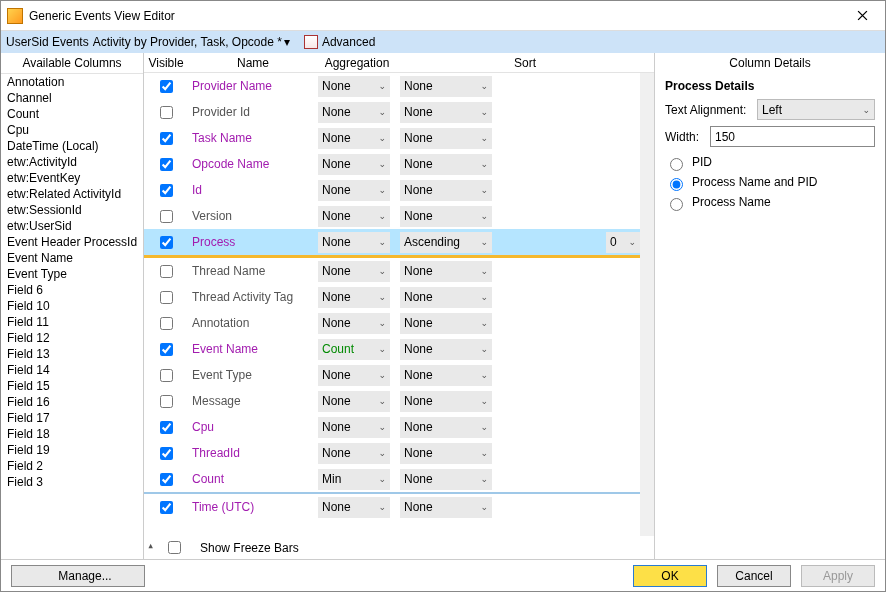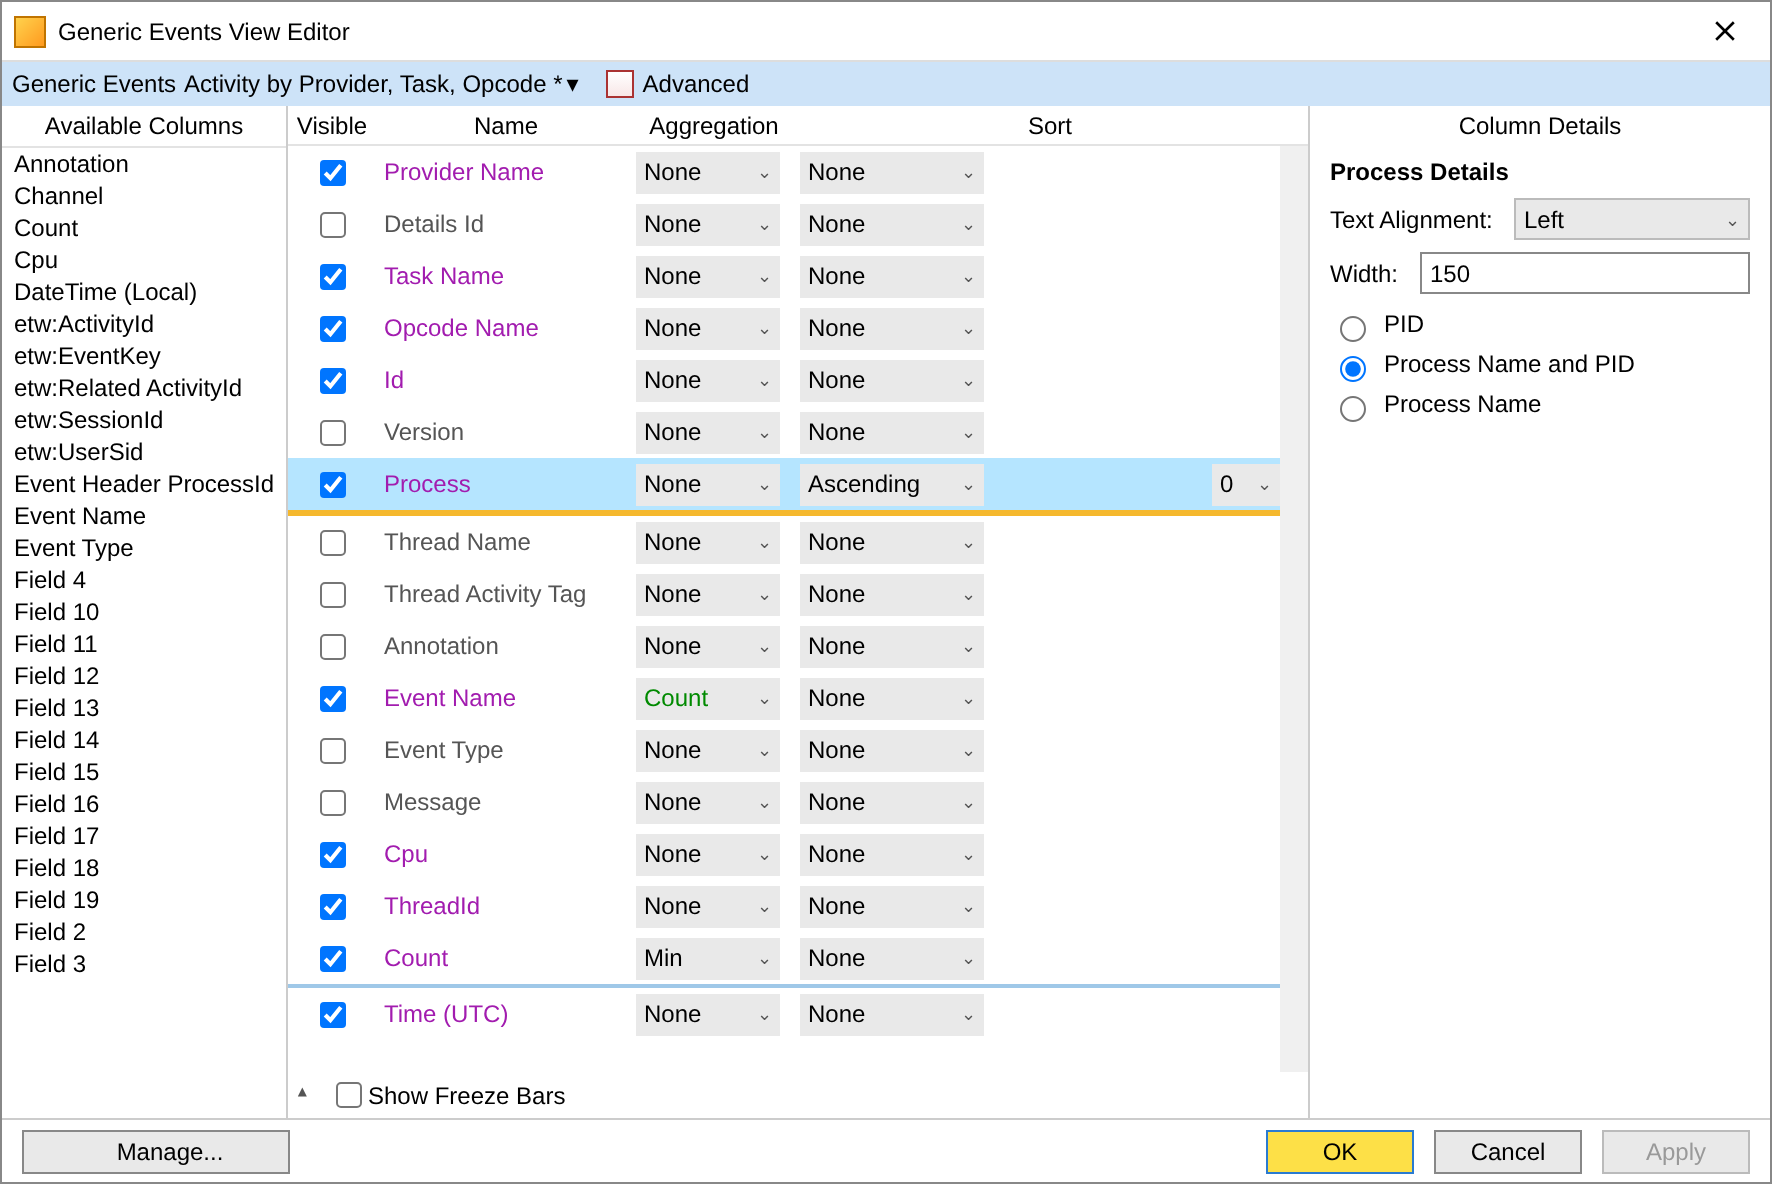--- a/index.html
+++ b/index.html
@@ -35,21 +35,21 @@
   .combo .txt { }
   .combo .car { color:#555; font-size:9px; }
   .combo.green .txt { color:#008a00; }
   .row .c-agg .combo { width:72px; }
   .row .c-sort { width:96px; padding-left:4px;}
   .row .c-sort .combo { width:92px; }
   .row .order { width:34px; margin-left:4px;}
   .row .order .combo { width:34px; }
   .divider-gold { height:3px; background:#f5b82e; margin:0 0; }
   .divider-blue { height:2px; background:#9fc8e8; margin:0 0; }
-  .freeze { display:flex; align-items:center; gap:0; padding:2px 4px 2px 20px; }
+  .freeze { display:flex; align-items:center; gap:16px; padding:2px 4px 2px 20px; }
   .rightpane { width:230px; display:flex; flex-direction:column; }
   .rightpane .hdr { text-align:center; padding:3px 0; }
   .rightpane .grp { padding:6px 10px; }
   .rightpane .grp .title { font-weight:bold; padding-bottom:6px; }
   .formrow { display:flex; align-items:center; gap:6px; margin-bottom:6px; }
   .formrow label { width:86px; }
   .formrow .combo { flex:1; background:#e9e9e9; height:21px; border:1px solid #bbb; }
   .formrow input[type=text] { flex:1; height:21px; border:1px solid #888; padding:0 4px; }
   .radios label { display:flex; gap:6px; padding:2px 0;}
   .footer { height:32px; border-top:1px solid #ccc; display:flex; align-items:center; padding:0 10px; gap:10px; }
@@ -69,21 +69,21 @@
   <div class="icon"></div>
   <div class="title">Generic Events View Editor</div>
   <div class="close">
     <svg viewBox="0 0 10 10">
         <path d="M1 1 L9 9 M9 1 L1 9" stroke="#000" stroke-width="1.2"></path>
       </svg>
   </div>
 </div>
 
 <div class="toolbar">
-  <span class="link"><span>Generic Events</span></span>
+  <span class="link"><span>UserSid Events</span></span>
   <span><span>Activity by Provider, Task, Opcode *</span><span class="drop">▾</span></span>
   <span style="width:6px"></span>
   <span class="advicon"></span>
   <span>Advanced</span>
 </div>
 
 <div class="body">
   <div class="leftpane">
     <div class="hdr">Available Columns</div>
     <div class="list" id="leftlist">
@@ -93,21 +93,21 @@
         <div class="item">Cpu</div>
         <div class="item">DateTime (Local)</div>
         <div class="item">etw:ActivityId</div>
         <div class="item">etw:EventKey</div>
         <div class="item">etw:Related ActivityId</div>
         <div class="item">etw:SessionId</div>
         <div class="item">etw:UserSid</div>
         <div class="item">Event Header ProcessId</div>
         <div class="item">Event Name</div>
         <div class="item">Event Type</div>
-        <div class="item">Field 4</div>
+        <div class="item">Field 6</div>
         <div class="item">Field 10</div>
         <div class="item">Field 11</div>
         <div class="item">Field 12</div>
         <div class="item">Field 13</div>
         <div class="item">Field 14</div>
         <div class="item">Field 15</div>
         <div class="item">Field 16</div>
         <div class="item">Field 17</div>
         <div class="item">Field 18</div>
         <div class="item">Field 19</div>
@@ -139,21 +139,21 @@
             <div class="combo">
               <span class="txt">None</span>
               <span class="car">⌄</span>
             </div>
           </div>
         </div>
         <div class="row">
           <div class="c-vis">
             <input type="checkbox" style="">
           </div>
-          <div class="c-name">Details Id</div>
+          <div class="c-name">Provider Id</div>
           <div class="c-agg">
             <div class="combo">
               <span class="txt">None</span>
               <span class="car">⌄</span>
             </div>
           </div>
           <div class="c-sort">
             <div class="combo">
               <span class="txt">None</span>
               <span class="car">⌄</span>

